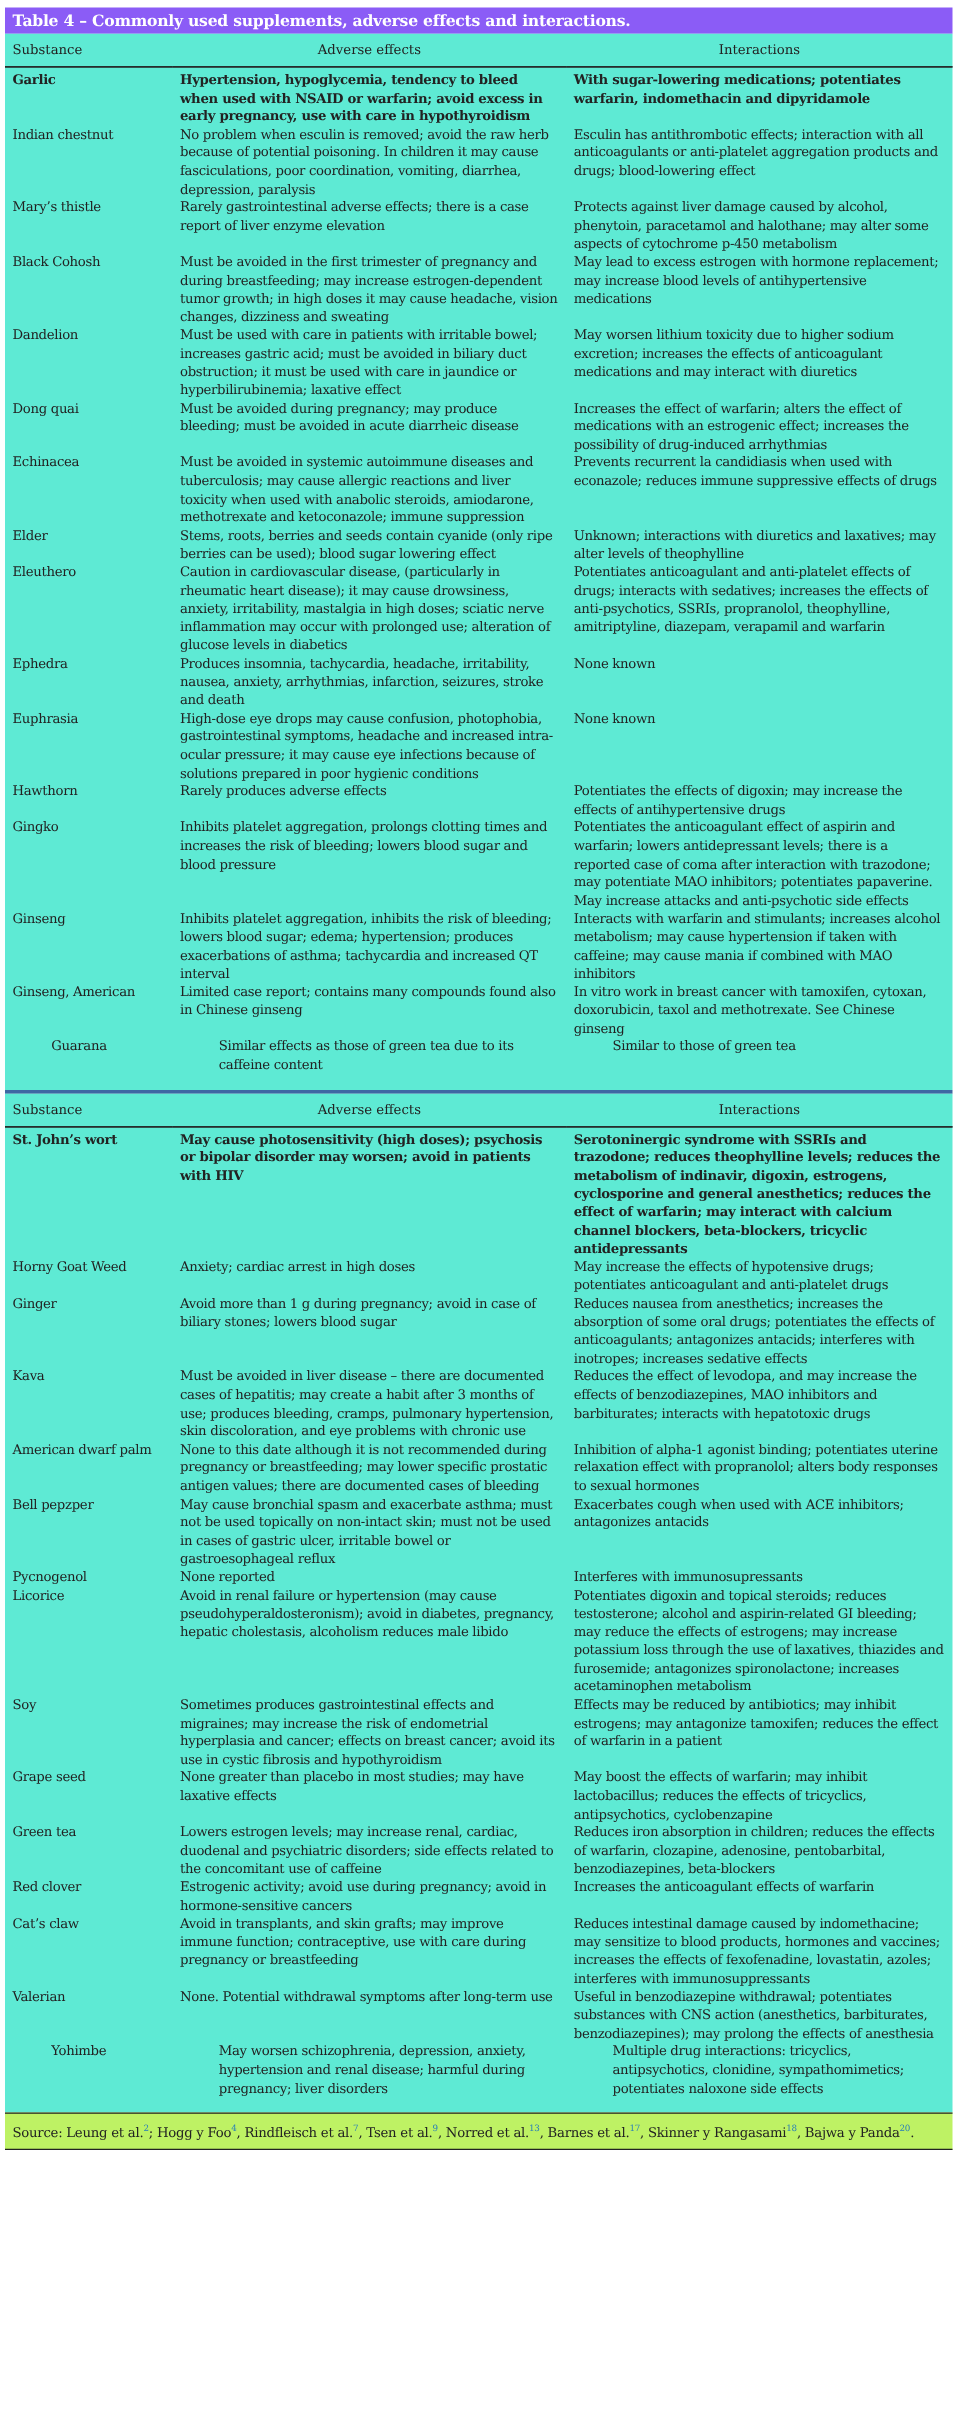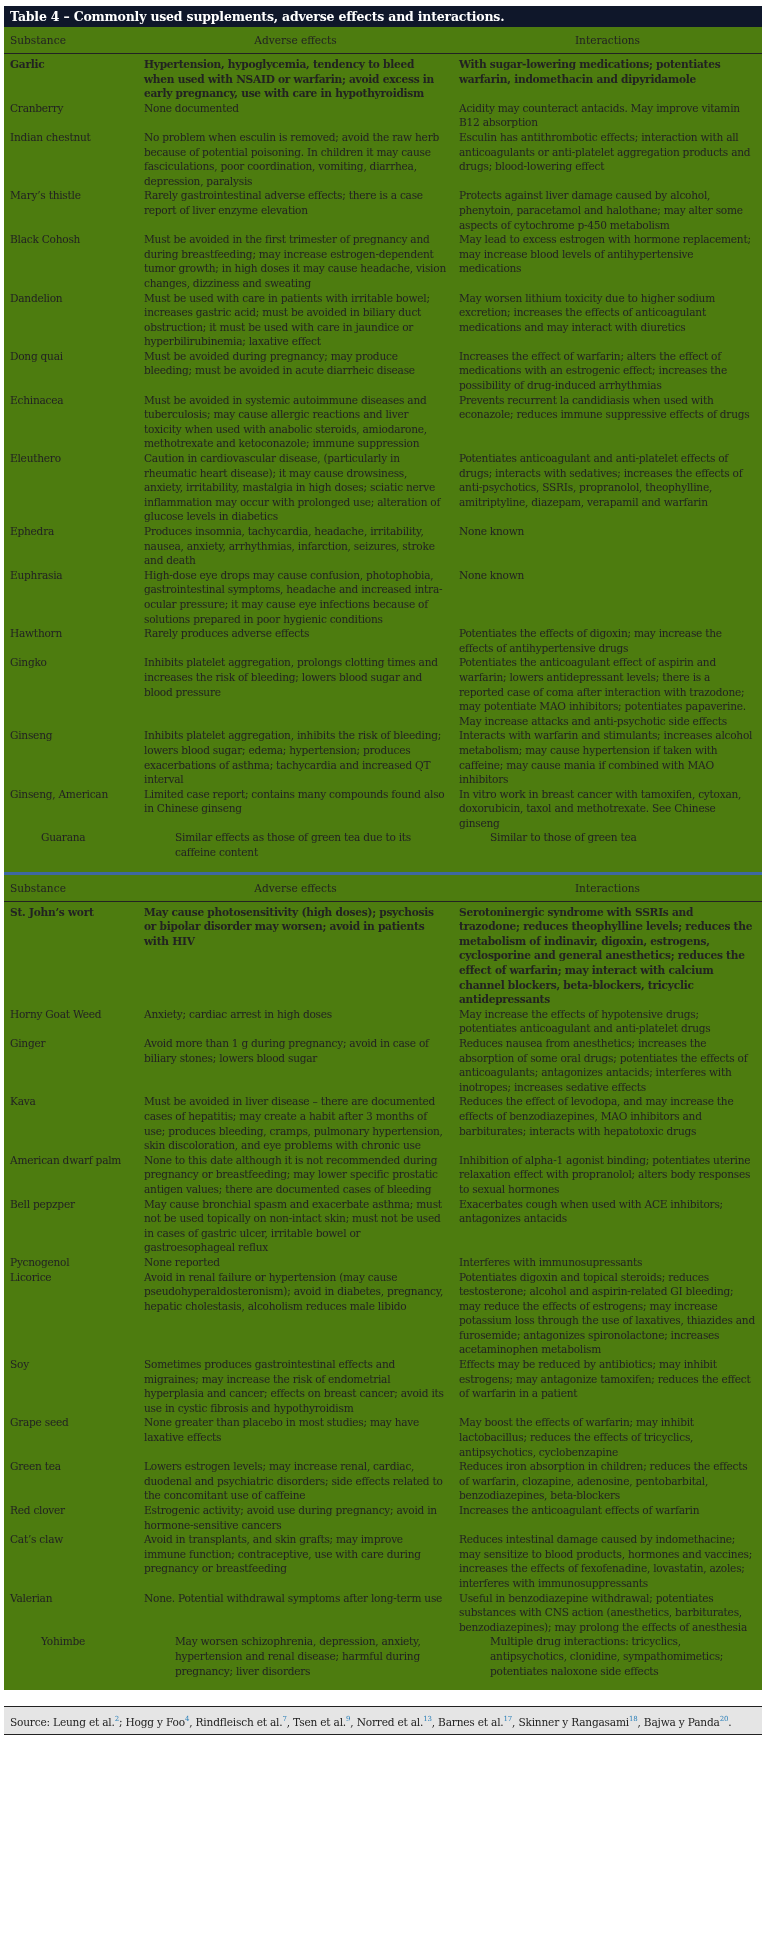--- a/index.html
+++ b/index.html
@@ -1,31 +1,31 @@
 <!DOCTYPE html>
 <html><head>
 <meta charset="utf-8">
 <style>
   html, body { margin: 0; padding: 0; background: #ffffff; }
   body { width: 766px; height: 1949px; overflow: hidden; font-family: "DejaVu Serif", "Liberation Serif", serif; }
   .table-wrap { position: absolute; left: 4px; top: 6px; width: 758px; }
-  .title-bar { background: #0f172a; color: #ffffff; font-weight: bold; font-size: 12.5px; height: 21px; line-height: 21px; padding: 0 6px; letter-spacing: -0.2px; }
-  .panel { background: #4d7c0f; }
+  .title-bar { background: #8b5cf6; color: #ffffff; font-weight: bold; font-size: 12.5px; height: 21px; line-height: 21px; padding: 0 6px; letter-spacing: -0.2px; }
+  .panel { background: #5eead4; }
   table { border-collapse: collapse; width: 100%; table-layout: fixed; font-size: 10.6px; color: #222; }
   col.c1 { width: 134px; }
   col.c2 { width: 315px; }
   col.c3 { width: 309px; }
   th { font-weight: normal; height: 22px; padding: 2px 6px 2px 6px; border-bottom: 1.3px solid #222; vertical-align: middle; }
   th.left { text-align: left; }
   th.center { text-align: center; }
   td { vertical-align: top; padding: 0 6px; line-height: 14.6px; letter-spacing: -0.25px; }
   tbody tr:first-child td { padding-top: 3px; font-weight: bold; }
   .section-end td { padding-bottom: 12px; padding-left: 37px; }
   .sep { height: 3px; background: #3e68a3; }
-  .source-row { border-top: 1.2px solid #222; border-bottom: 1.4px solid #222; background: #e5e5e5; font-size: 10.6px; padding: 5px 6px; line-height: 14px; letter-spacing: -0.2px; color: #222; margin-top: 16px; }
+  .source-row { border-top: 1.2px solid #222; border-bottom: 1.4px solid #222; background: #bef264; font-size: 10.6px; padding: 5px 6px; line-height: 14px; letter-spacing: -0.2px; color: #222; }
   .source-row sup { color: #2a7fb8; font-size: 7px; }
 </style>
 </head>
 <body>
 
 <div class="table-wrap">
   <div class="title-bar">Table 4 – Commonly used supplements, adverse effects and interactions.</div>
 
   <div class="panel">
     <table>
@@ -41,25 +41,20 @@
           <th class="center">Interactions</th>
         </tr>
       </thead>
       <tbody id="body1">
           <tr>
             <td>Garlic</td>
             <td>Hypertension, hypoglycemia, tendency to bleed when used with NSAID or warfarin; avoid excess in early pregnancy, use with care in hypothyroidism</td>
             <td>With sugar-lowering medications; potentiates warfarin, indomethacin and dipyridamole</td>
           </tr>
           <tr>
-            <td>Cranberry</td>
-            <td>None documented</td>
-            <td>Acidity may counteract antacids. May improve vitamin B12 absorption</td>
-          </tr>
-          <tr>
             <td>Indian chestnut</td>
             <td>No problem when esculin is removed; avoid the raw herb because of potential poisoning. In children it may cause fasciculations, poor coordination, vomiting, diarrhea, depression, paralysis</td>
             <td>Esculin has antithrombotic effects; interaction with all anticoagulants or anti-platelet aggregation products and drugs; blood-lowering effect</td>
           </tr>
           <tr>
             <td>Mary’s thistle</td>
             <td>Rarely gastrointestinal adverse effects; there is a case report of liver enzyme elevation</td>
             <td>Protects against liver damage caused by alcohol, phenytoin, paracetamol and halothane; may alter some aspects of cytochrome p-450 metabolism</td>
           </tr>
           <tr>
@@ -74,20 +69,25 @@
           </tr>
           <tr>
             <td>Dong quai</td>
             <td>Must be avoided during pregnancy; may produce bleeding; must be avoided in acute diarrheic disease</td>
             <td>Increases the effect of warfarin; alters the effect of medications with an estrogenic effect; increases the possibility of drug-induced arrhythmias</td>
           </tr>
           <tr>
             <td>Echinacea</td>
             <td>Must be avoided in systemic autoimmune diseases and tuberculosis; may cause allergic reactions and liver toxicity when used with anabolic steroids, amiodarone, methotrexate and ketoconazole; immune suppression</td>
             <td>Prevents recurrent la candidiasis when used with econazole; reduces immune suppressive effects of drugs</td>
+          </tr>
+          <tr>
+            <td>Elder</td>
+            <td>Stems, roots, berries and seeds contain cyanide (only ripe berries can be used); blood sugar lowering effect</td>
+            <td>Unknown; interactions with diuretics and laxatives; may alter levels of theophylline</td>
           </tr>
           <tr>
             <td>Eleuthero</td>
             <td>Caution in cardiovascular disease, (particularly in rheumatic heart disease); it may cause drowsiness, anxiety, irritability, mastalgia in high doses; sciatic nerve inflammation may occur with prolonged use; alteration of glucose levels in diabetics</td>
             <td>Potentiates anticoagulant and anti-platelet effects of drugs; interacts with sedatives; increases the effects of anti-psychotics, SSRIs, propranolol, theophylline, amitriptyline, diazepam, verapamil and warfarin</td>
           </tr>
           <tr>
             <td>Ephedra</td>
             <td>Produces insomnia, tachycardia, headache, irritability, nausea, anxiety, arrhythmias, infarction, seizures, stroke and death</td>
             <td>None known</td>

